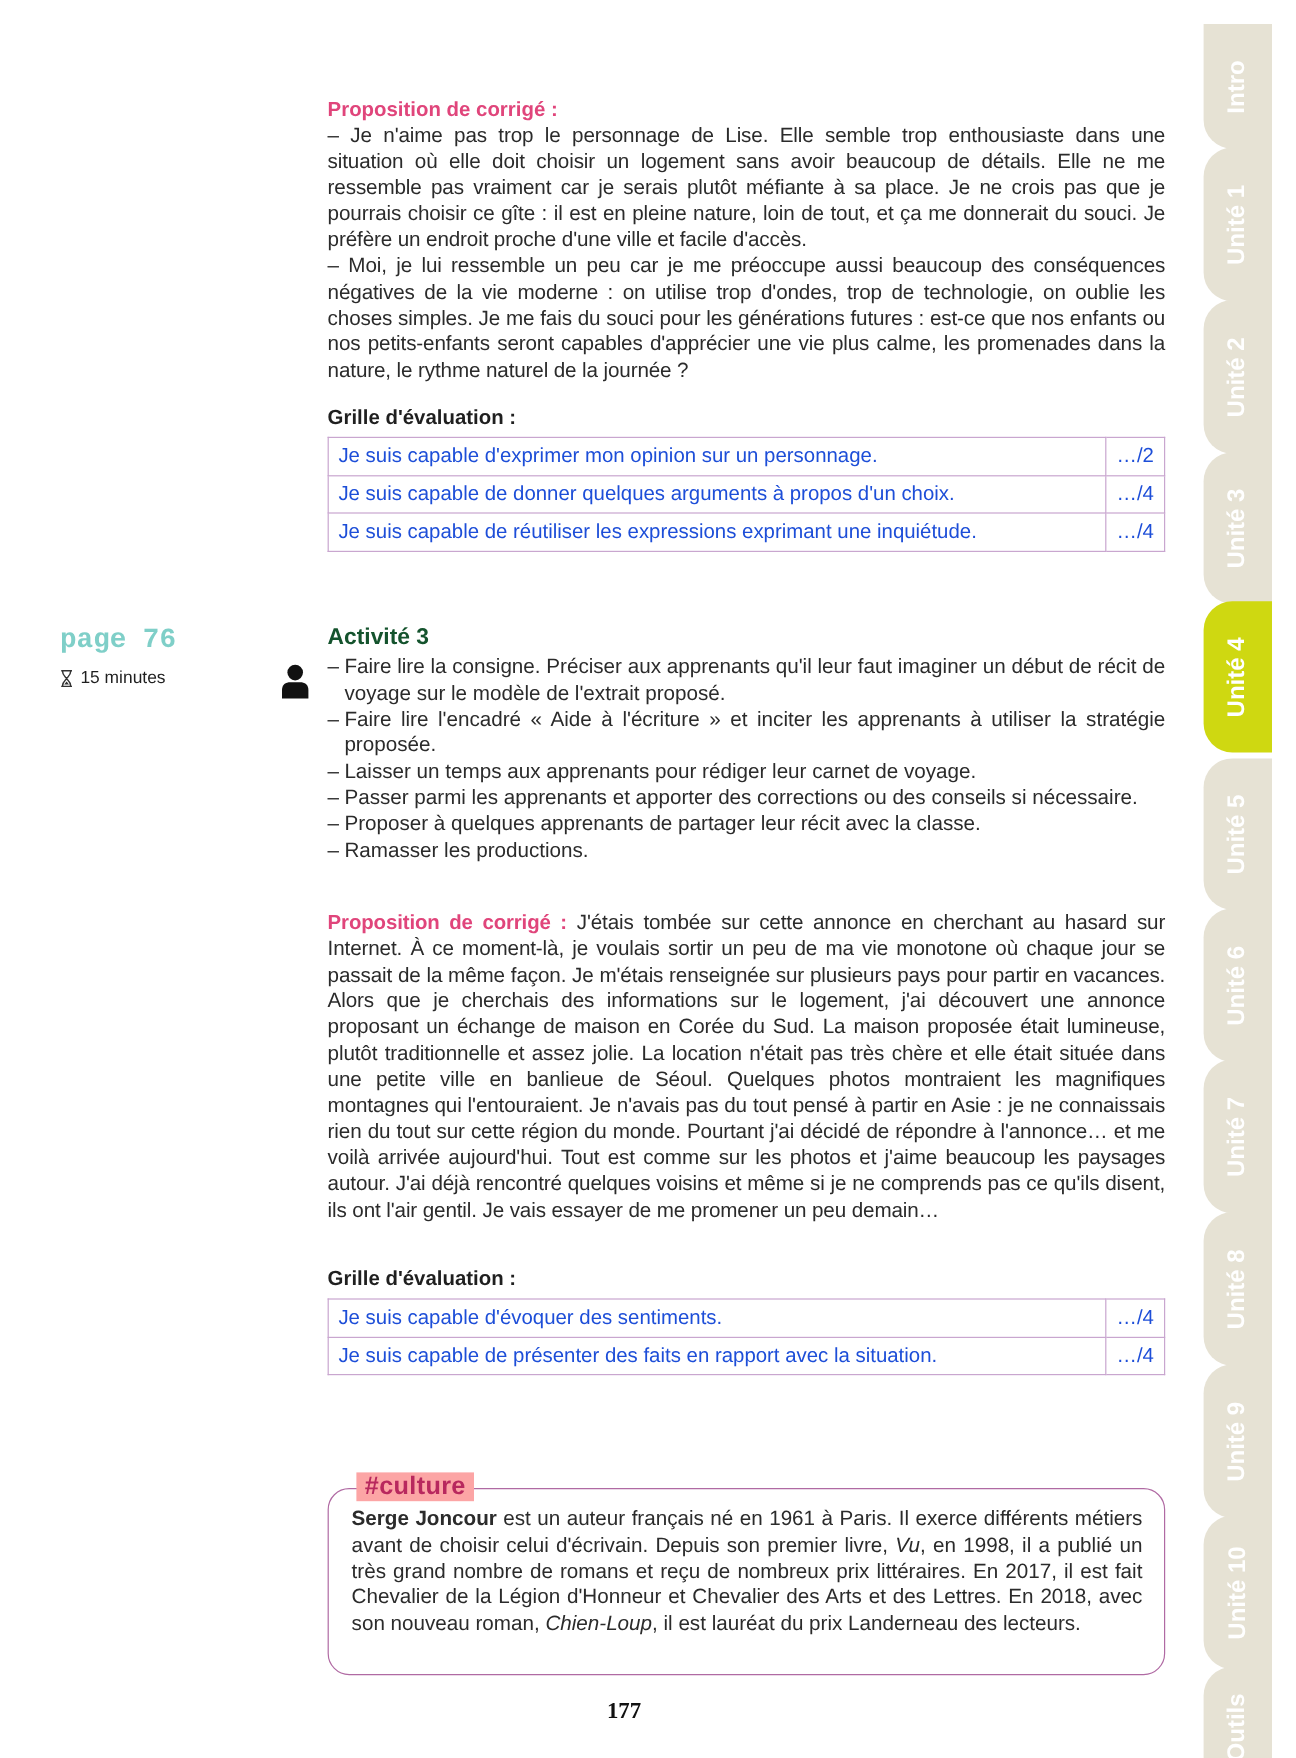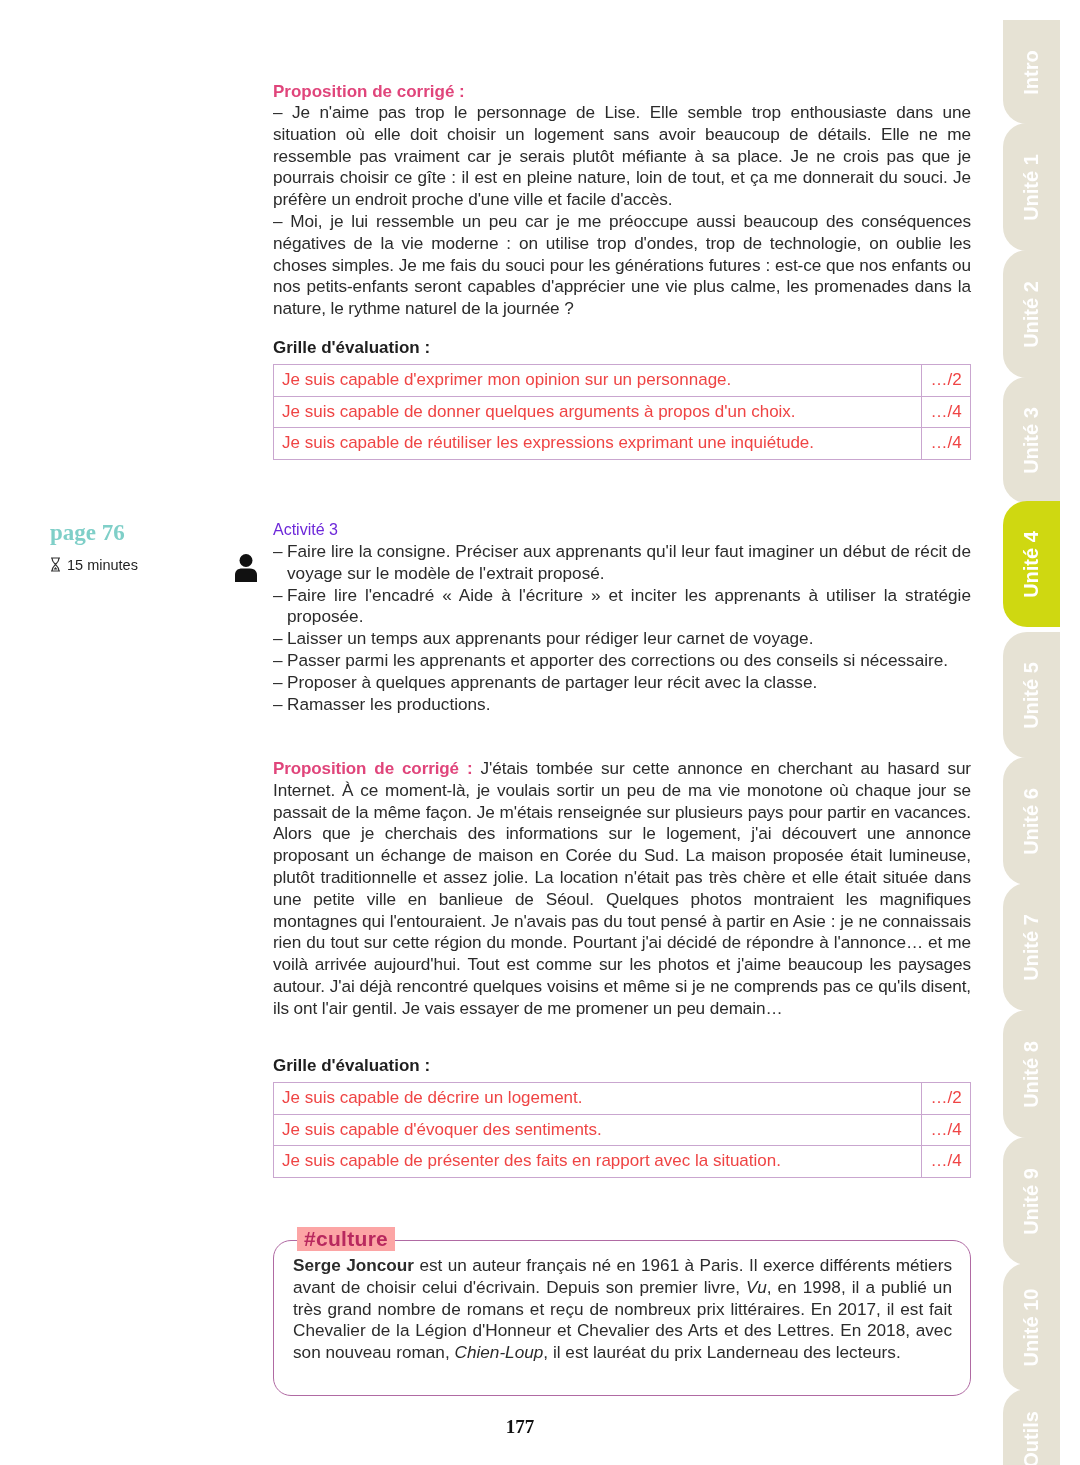--- a/index.html
+++ b/index.html
@@ -5,30 +5,30 @@
     * { box-sizing: border-box; margin: 0; padding: 0; }
     html, body { width: 1080px; height: 1465px; background: #ffffff; overflow: hidden; }
     body { position: relative; font-family: "Liberation Sans", "DejaVu Sans", sans-serif; color: #2a2a2a; }
 
     .content { position: absolute; left: 273px; width: 698px; }
     .para { font-size: 17.2px; line-height: 21.8px; text-align: justify; color: #2b2b2b; letter-spacing: -0.1px; }
     .pink-label { color: #e0457b; font-weight: bold; font-size: 17px; }
     .grille-title { font-weight: bold; font-size: 17px; color: #1f1f1f; }
 
     table.grille { border-collapse: collapse; width: 698px; margin-top: 6px; }
-    table.grille td { border: 1px solid #c9a6cf; font-size: 17px; height: 31.5px; padding: 0 8px; color: #ef4444; }
+    table.grille td { border: 1px solid #c9a6cf; font-size: 17px; height: 31.5px; padding: 0 8px; color: #1d4ed8; }
     table.grille td.score { width: 49px; text-align: center; padding: 0 4px; }
 
-    .activity-title { font-weight: normal; font-size: 16px; color: #6d28d9; }
+    .activity-title { font-weight: bold; font-size: 19px; color: #14532d; }
     ul.steps { list-style: none; }
     ul.steps li { position: relative; padding-left: 14px; font-size: 17.2px; line-height: 21.8px; text-align: justify; color: #2b2b2b; }
     ul.steps li .dash { position: absolute; left: 0; top: 0; }
 
-    .side-page { position: absolute; left: 50px; top: 520px; font-family: Liberation Serif, serif; font-weight: bold; font-size: 23px; color: #7fcfc8; }
-    .side-time { position: absolute; left: 50px; top: 557px; font-size: 14.5px; color: #1f1f1f; display: flex; align-items: flex-start; gap: 6px; }
+    .side-page { position: absolute; left: 50px; top: 520px; font-family: Liberation Mono, monospace; font-weight: bold; font-size: 23px; color: #7fcfc8; }
+    .side-time { position: absolute; left: 50px; top: 557px; font-size: 14.5px; color: #1f1f1f; display: flex; align-items: flex-end; gap: 6px; }
     .person-icon { position: absolute; left: 234px; top: 553px; width: 24px; height: 30px; }
 
     .culture-box { position: absolute; left: 273px; top: 1240px; width: 698px; height: 156px; border: 1.5px solid #b06aa3; border-radius: 18px; }
     .culture-title { position: absolute; left: 297px; top: 1227px; background: #fca5a5; padding: 0 7px; font-weight: bold; font-size: 21px; color: #b8285e; letter-spacing: 0.3px; }
     .culture-text { position: absolute; left: 293px; top: 1255px; width: 659px; font-size: 17.2px; line-height: 21.8px; text-align: justify; color: #2b2b2b; }
 
     .page-number { position: absolute; left: 0; width: 1040px; top: 1416px; text-align: center; font-weight: bold; font-size: 19px; color: #111; font-family: Liberation Serif, serif; }
 
     .tabs { position: absolute; left: 1003px; top: 20px; width: 57px; height: 1445px; }
     .tab { position: absolute; left: 0; width: 57px; background: #e6e2d4; border-radius: 24px 0 0 24px; display: flex; align-items: center; justify-content: center; }
@@ -94,24 +94,20 @@
   <p class="para">
     <span class="pink-label">Proposition de corrigé :</span>
     <span>J'étais tombée sur cette annonce en cherchant au hasard sur Internet. À ce moment-là, je voulais sortir un peu de ma vie monotone où chaque jour se passait de la même façon. Je m'étais renseignée sur plusieurs pays pour partir en vacances. Alors que je cherchais des informations sur le logement, j'ai découvert une annonce proposant un échange de maison en Corée du Sud. La maison proposée était lumineuse, plutôt traditionnelle et assez jolie. La location n'était pas très chère et elle était située dans une petite ville en banlieue de Séoul. Quelques photos montraient les magnifiques montagnes qui l'entouraient. Je n'avais pas du tout pensé à partir en Asie : je ne connaissais rien du tout sur cette région du monde. Pourtant j'ai décidé de répondre à l'annonce… et me voilà arrivée aujourd'hui. Tout est comme sur les photos et j'aime beaucoup les paysages autour. J'ai déjà rencontré quelques voisins et même si je ne comprends pas ce qu'ils disent, ils ont l'air gentil. Je vais essayer de me promener un peu demain…</span>
   </p>
 </div>
 
 <div class="content" style="top:1056px;">
   <div class="grille-title">Grille d'évaluation :</div>
   <table class="grille">
     <tbody>
-        <tr>
-      <td>Je suis capable de décrire un logement.</td>
-      <td class="score">…/2</td>
-    </tr>
     <tr>
       <td>Je suis capable d'évoquer des sentiments.</td>
       <td class="score">…/4</td>
     </tr>
     <tr>
       <td>Je suis capable de présenter des faits en rapport avec la situation.</td>
       <td class="score">…/4</td>
     </tr>
   </tbody>
     </table>

